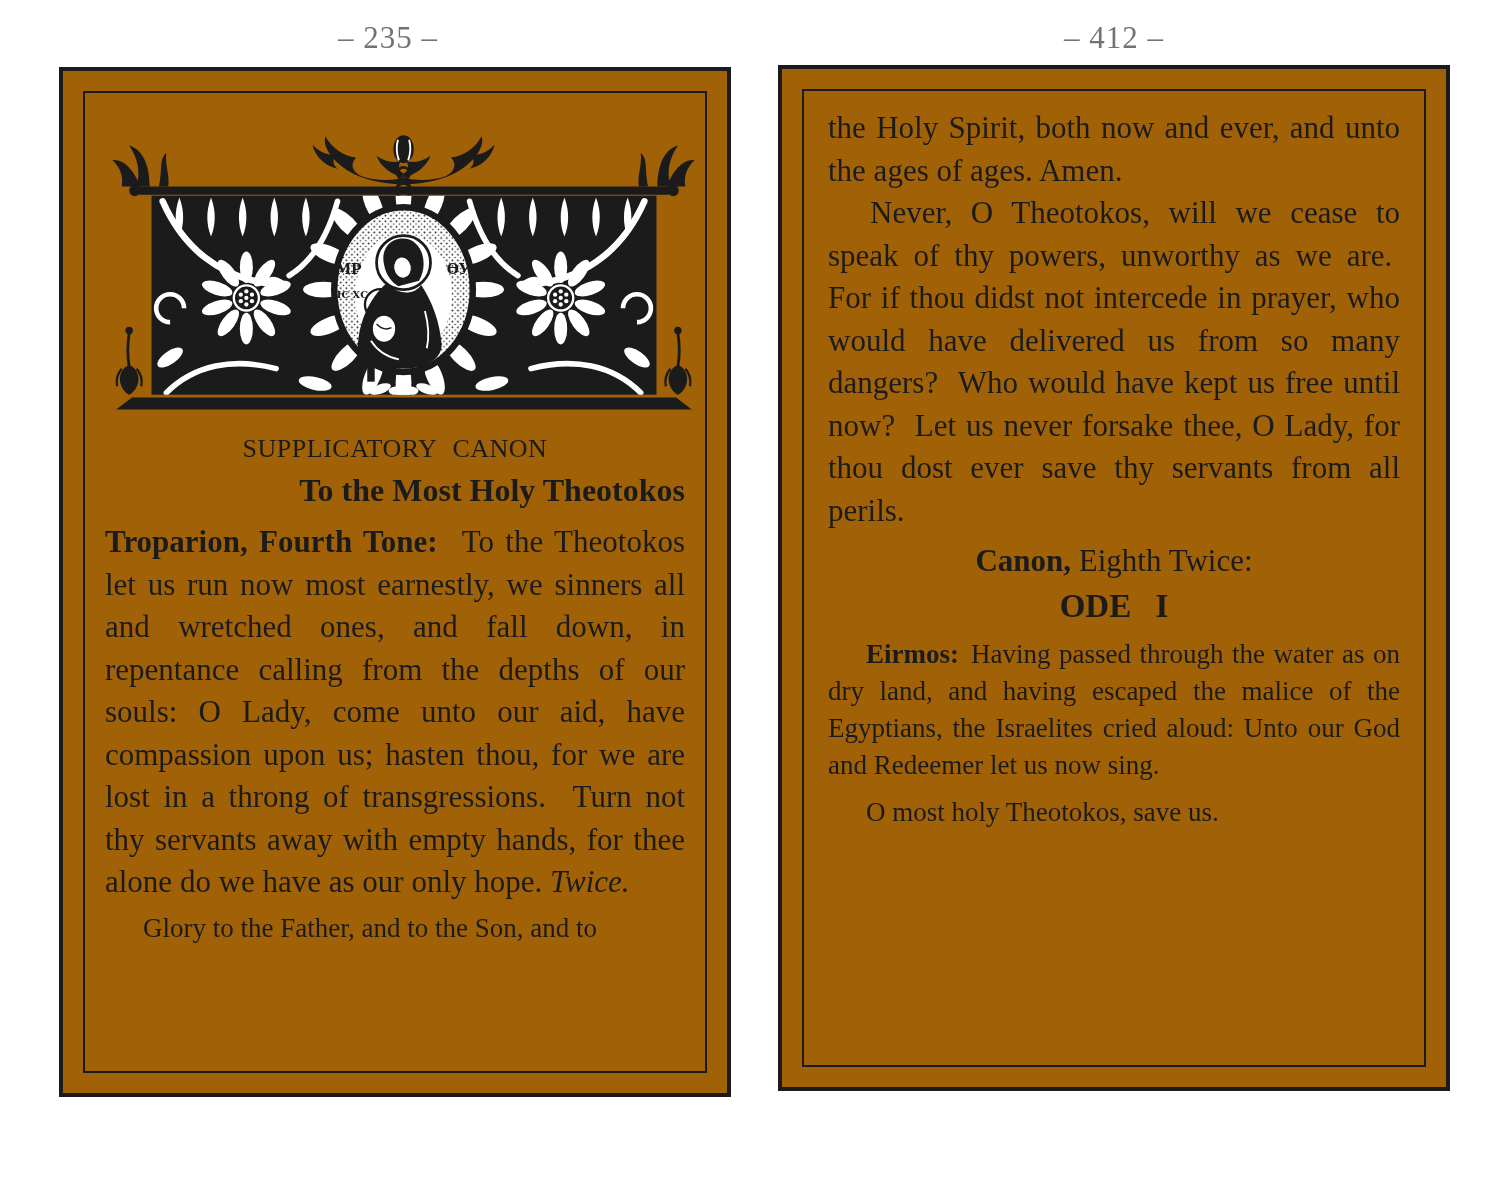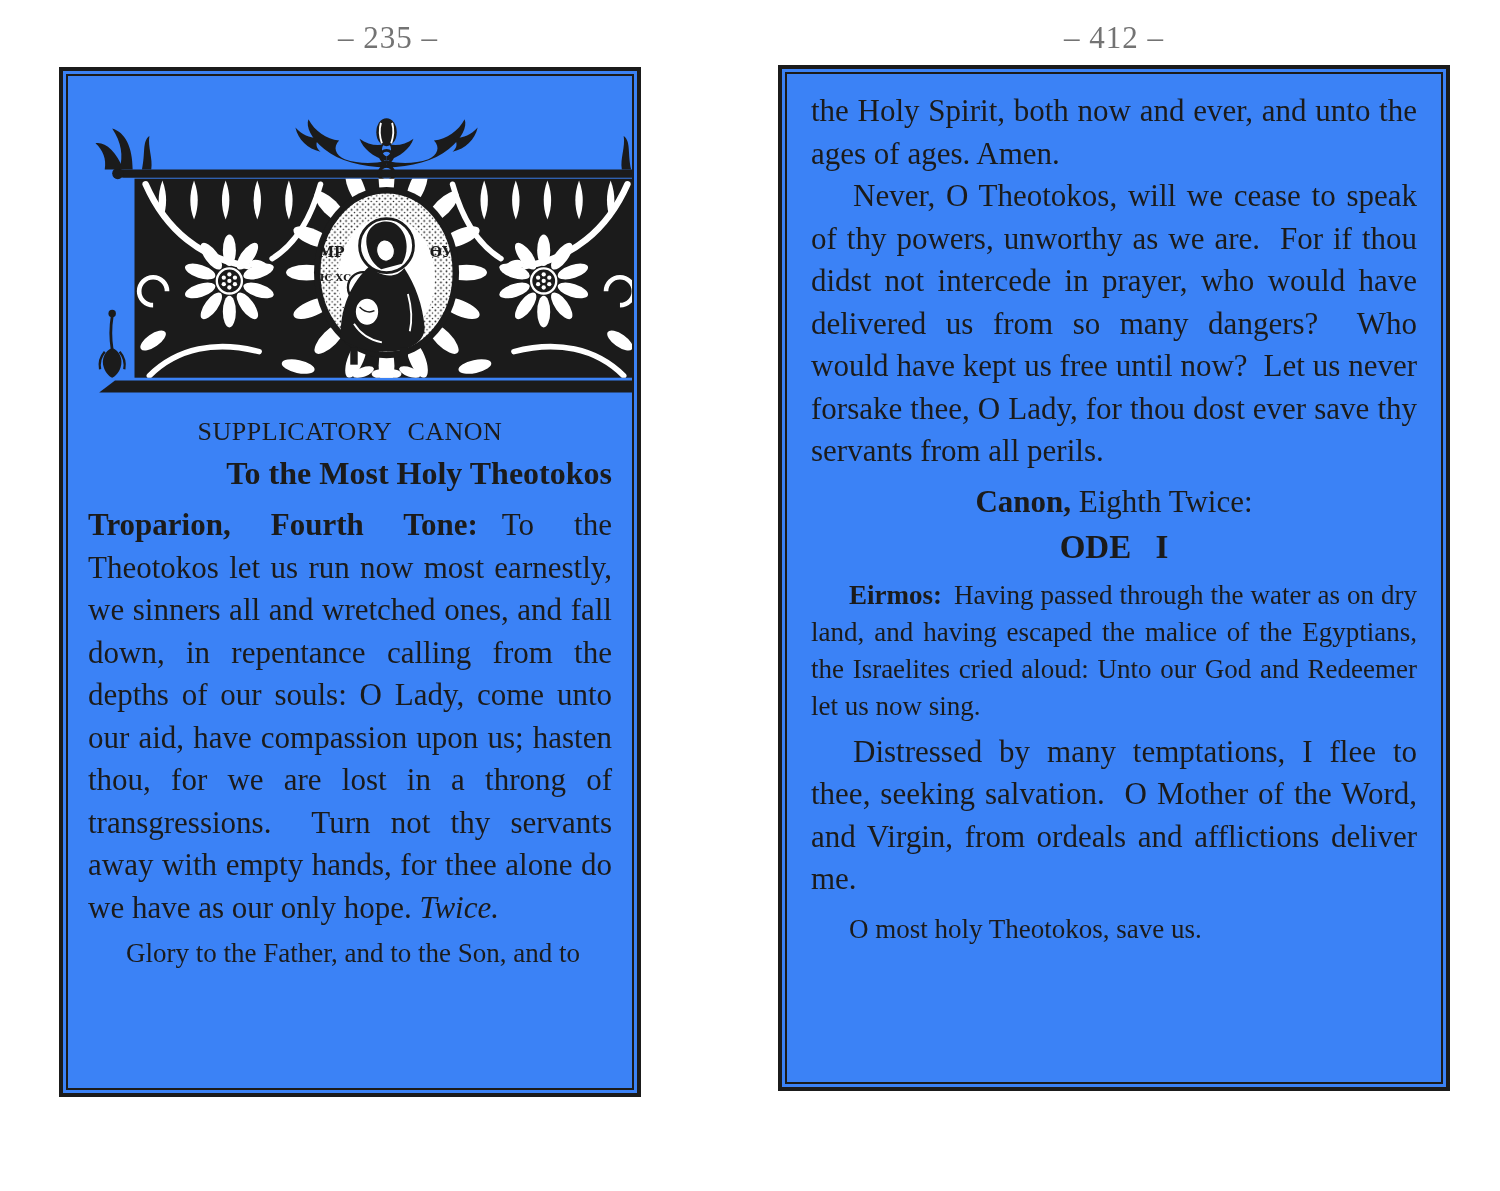--- a/index.html
+++ b/index.html
@@ -10,23 +10,23 @@
     -webkit-font-smoothing:antialiased;
   }
   .page-number{
     position:absolute;top:20px;text-align:center;
     font-size:31px;letter-spacing:1px;color:#737373;
   }
   #pn-left{left:59px;width:658px;}
   #pn-right{left:778px;width:672px;}
   .page-frame{
     position:absolute;box-sizing:border-box;
-    border:4px solid #1b1b1b;padding:3px;background:#3b82f6;
-  }
-  #frame-left{left:59px;top:67px;width:582px;height:1030px;}
+    border:4px solid #1b1b1b;padding:20px;background:#a16207;
+  }
+  #frame-left{left:59px;top:67px;width:672px;height:1030px;}
   #frame-right{left:778px;top:65px;width:672px;height:1026px;}
   .page-inner{
     box-sizing:border-box;width:100%;height:100%;
     border:2px solid #1b1b1b;overflow:hidden;
   }
   #frame-left .page-inner{padding:8px 20px 0 20px;}
   #frame-right .page-inner{padding:16px 24px 0 24px;}
 
   .ornament{display:block;margin:24px auto 10px auto;width:598px;height:auto;}
 
@@ -211,17 +211,16 @@
 
     <p class="body-text indent">Never, O Theotokos, will we cease to speak of thy powers, unworthy as we are.&nbsp; For if thou didst not intercede in prayer, who would have delivered us from so many dangers?&nbsp; Who would have kept us free until now?&nbsp; Let us never forsake thee, O Lady, for thou dost ever save thy servants from all perils.</p>
 
     <p class="center-line"><b>Canon,</b><span> Eighth Twice:</span></p>
 
     <p class="ode-heading">ODE I</p>
 
     <p class="small-text indent-sm" style="text-align:justify;"><b class="lead-sm">Eirmos:</b><span>Having passed through the water as on dry land, and having escaped the malice of the Egyptians, the Israelites cried aloud: Unto our God and Redeemer let us now sing.</span></p>
 
 
-    <p class="body-text indent mt6">Distressed by many temptations, I flee to thee, seeking salvation.&nbsp; O Mother of the Word, and Virgin, from ordeals and afflictions deliver me.</p>
 
     <p class="small-text indent-sm mt10">O most holy Theotokos, save us.</p>
   </div>
 </div>
 
 </body></html>

